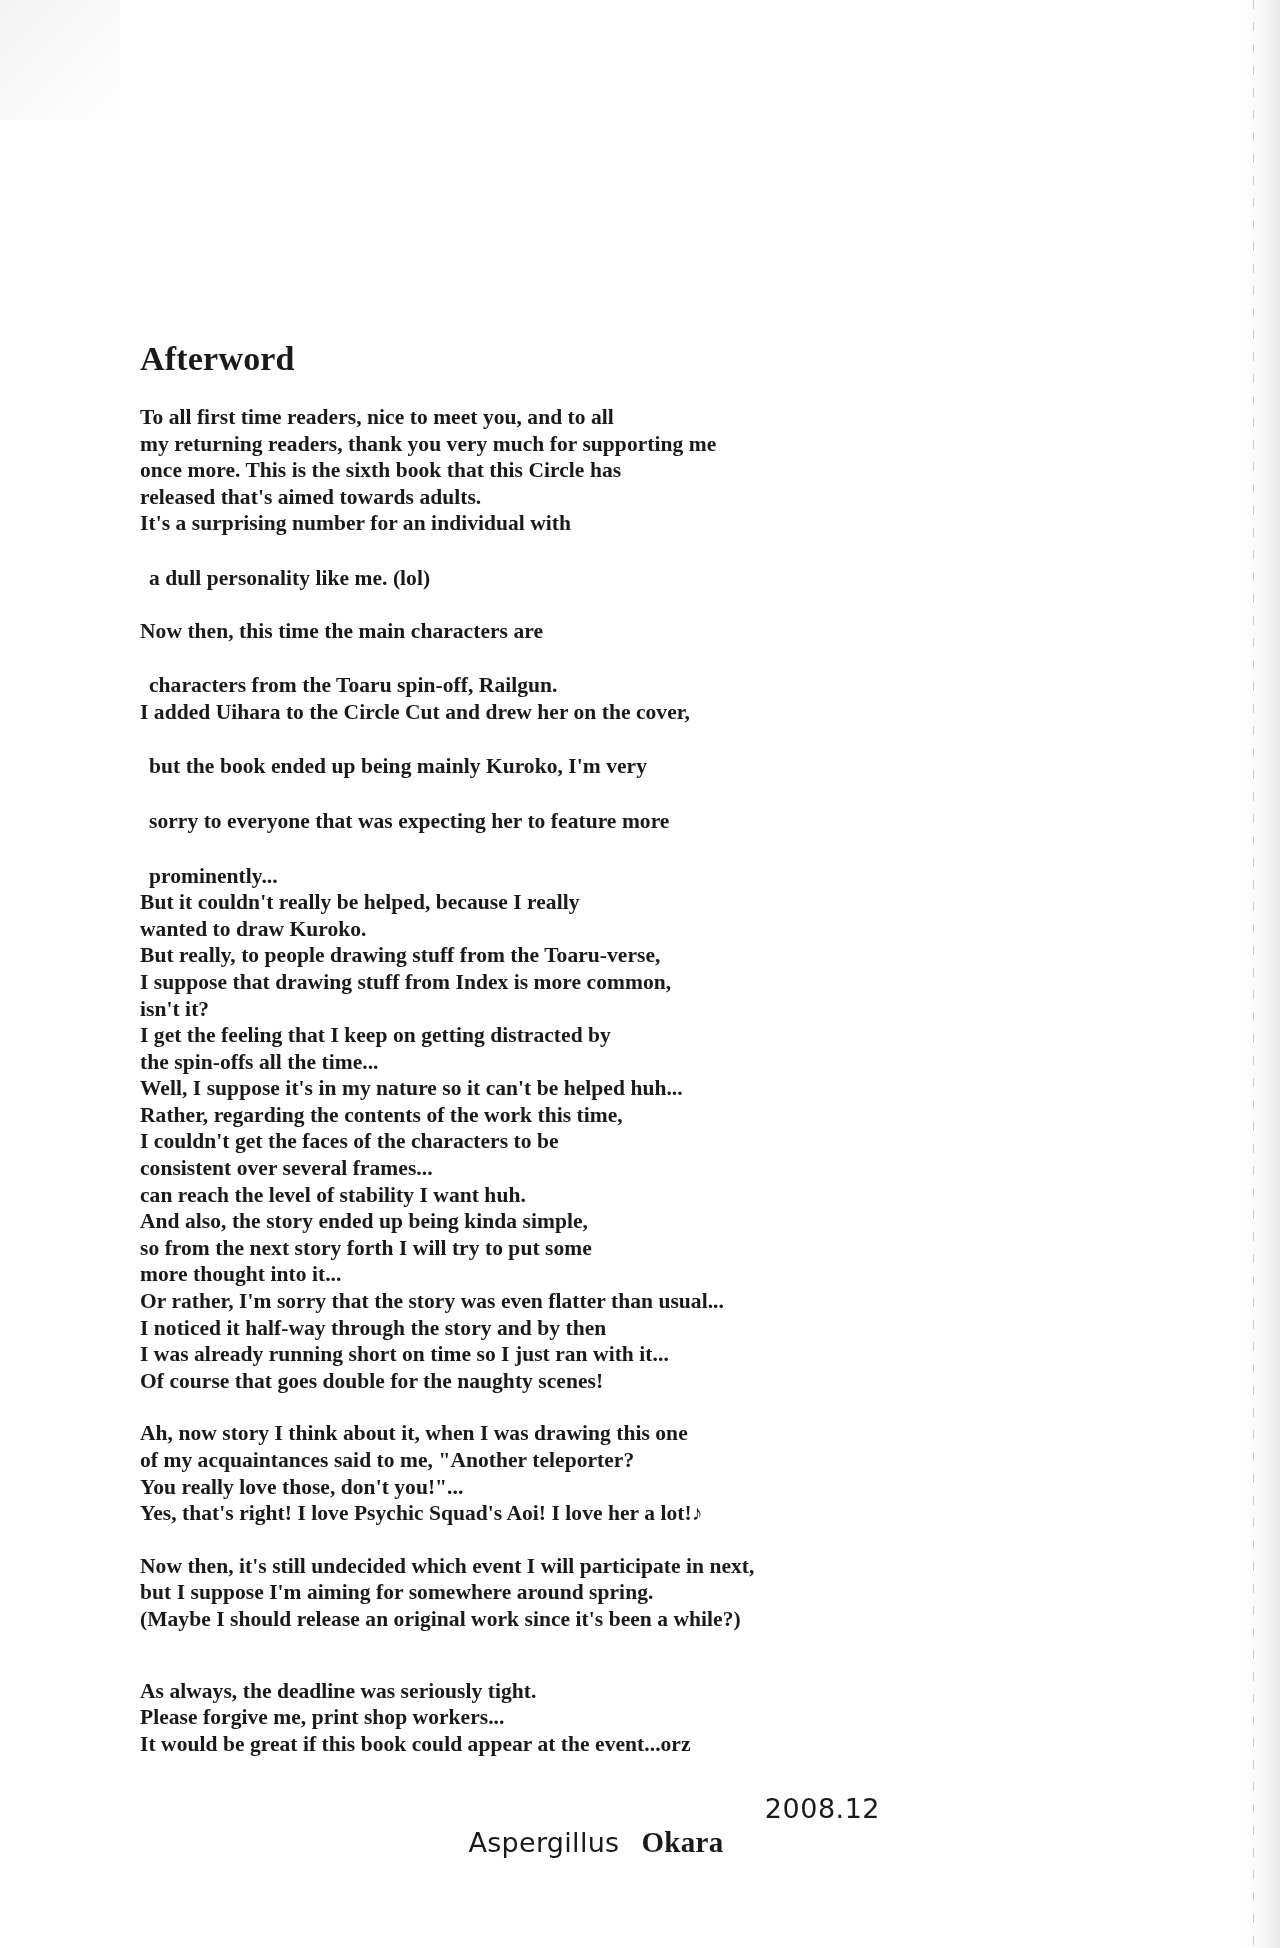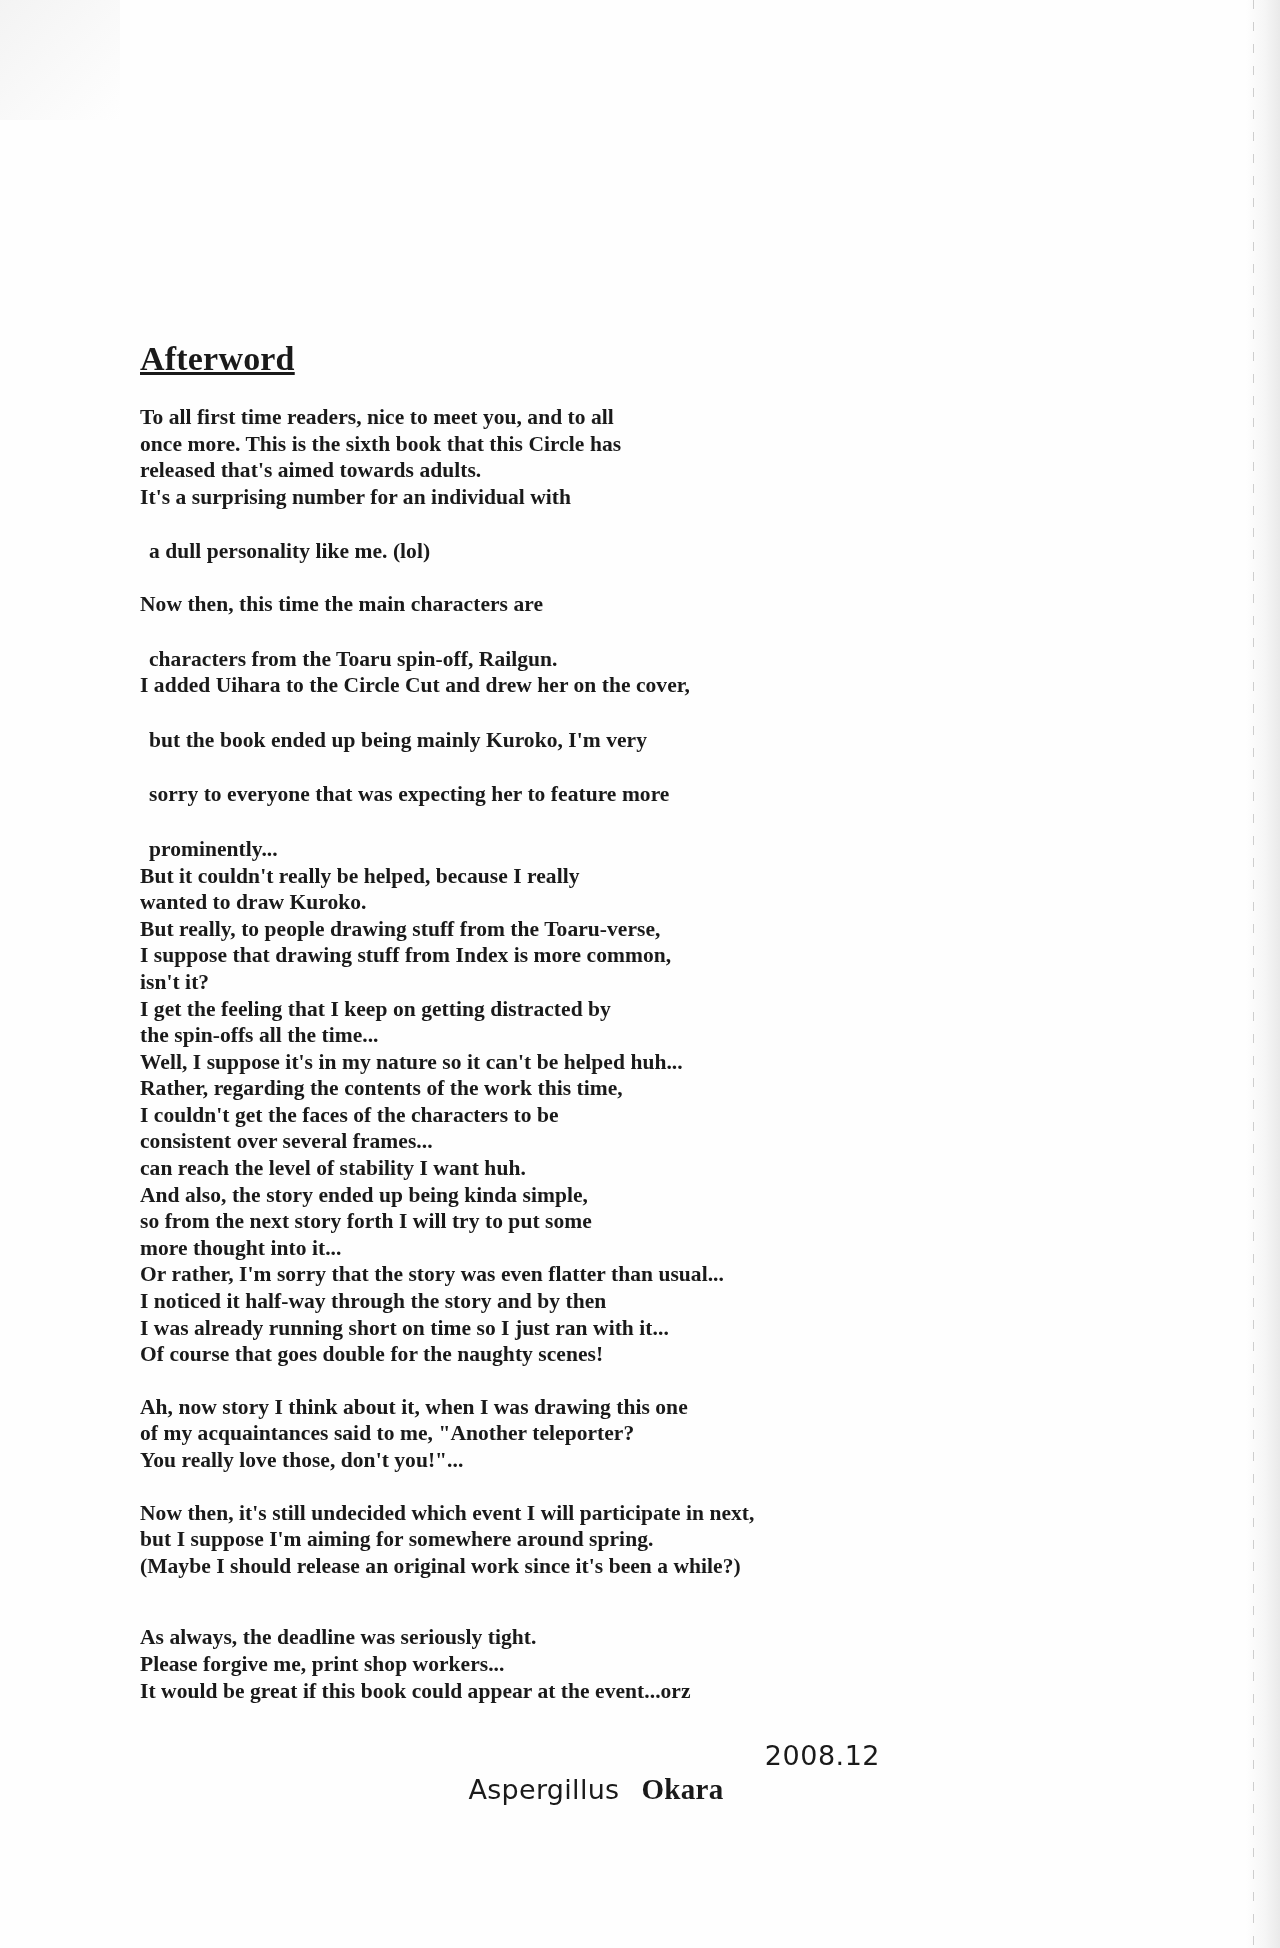--- a/index.html
+++ b/index.html
@@ -64,21 +64,20 @@
     top: 340px;
     width: 940px;
   }
 
   .doc-title {
     font-size: 34px;
     font-weight: 700;
     letter-spacing: 0.2px;
     margin: 0 0 26px 0;
     font-family: "Liberation Serif", serif;
-    text-decoration: underline;
   }
 
   .para {
     font-size: 21.5px;
     line-height: 26.6px;
     font-weight: 700;
     margin: 0 0 26px 0;
     font-family: "Liberation Serif", serif;
     letter-spacing: 0.05px;
   }
@@ -125,20 +124,21 @@
 <div class="page">
   <div class="scan-corner"></div>
   <div class="scan-edge"></div>
   <div class="scan-edge-line"></div>
 
   <div class="content">
     <h1 class="doc-title">Afterword</h1>
 
     <p class="para">
       <span class="line">To all first time readers, nice to meet you, and to all</span>
+      <span class="line">my returning readers, thank you very much for supporting me</span>
       <span class="line">once more. This is the sixth book that this Circle has</span>
       <span class="line">released that's aimed towards adults.</span>
       <span class="line">It's a surprising number for an individual with</span>
       <span class="line indent">a dull personality like me. (lol)</span>
     </p>
 
     <p class="para">
       <span class="line">Now then, this time the main characters are</span>
       <span class="line indent">characters from the Toaru spin-off, Railgun.</span>
       <span class="line">I added Uihara to the Circle Cut and drew her on the cover,</span>
@@ -163,20 +163,21 @@
       <span class="line">Or rather, I'm sorry that the story was even flatter than usual...</span>
       <span class="line">I noticed it half-way through the story and by then</span>
       <span class="line">I was already running short on time so I just ran with it...</span>
       <span class="line">Of course that goes double for the naughty scenes!</span>
     </p>
 
     <p class="para">
       <span class="line">Ah, now story I think about it, when I was drawing this one</span>
       <span class="line">of my acquaintances said to me, "Another teleporter?</span>
       <span class="line">You really love those, don't you!"...</span>
+      <span class="line">Yes, that's right! I love Psychic Squad's Aoi! I love her a lot!♪</span>
     </p>
 
     <p class="para">
       <span class="line">Now then, it's still undecided which event I will participate in next,</span>
       <span class="line">but I suppose I'm aiming for somewhere around spring.</span>
       <span class="line">(Maybe I should release an original work since it's been a while?)</span>
     </p>
 
     <p class="para">
       <span class="line">As always, the deadline was seriously tight.</span>

